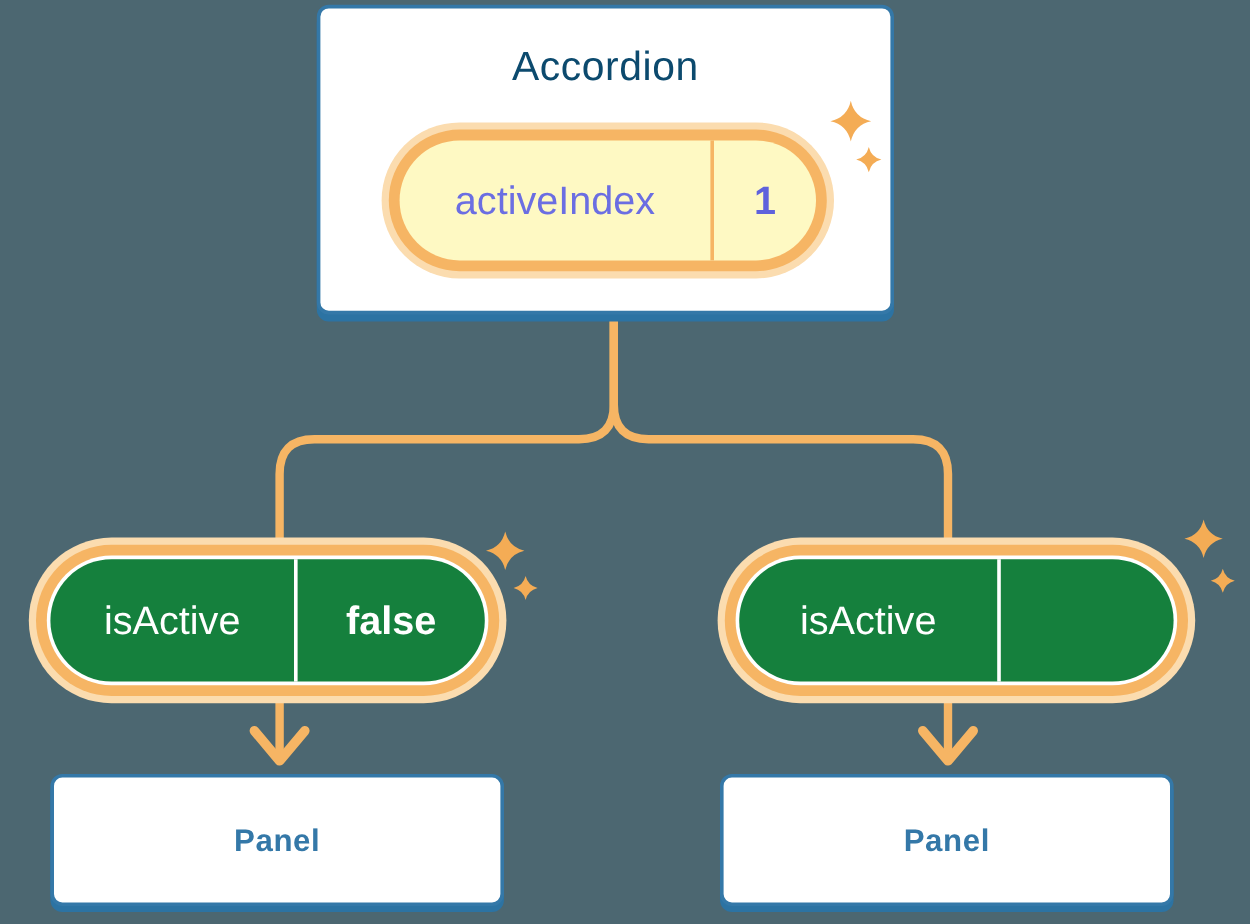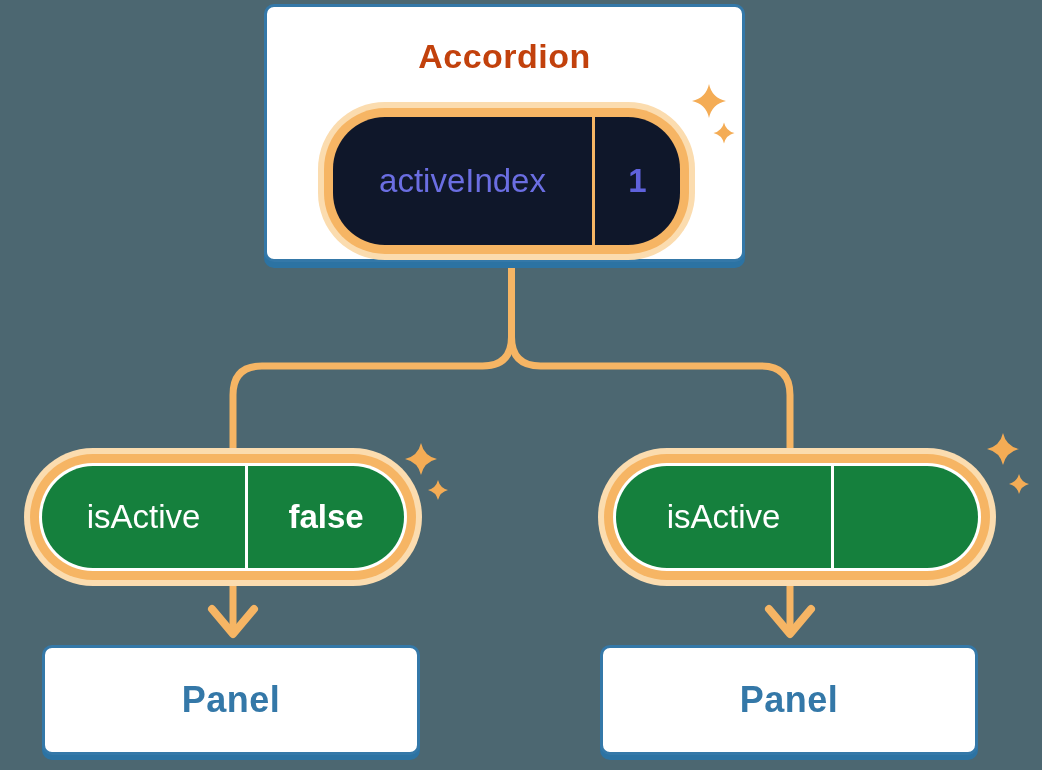--- a/index.html
+++ b/index.html
@@ -35,44 +35,44 @@
     border-radius: 10px;
     box-shadow: 0 6px 0 #2C73A3;
     z-index: 1;
   }
   .card-title {
     position: absolute;
     top: 30px; left: 0;
     width: 100%;
     text-align: center;
     font-size: 34px;
-    font-weight: 700;
-    color: #c2410c;
+    font-weight: 400;
+    color: #0c4a6e;
     letter-spacing: 0.5px;
   }
 
   
   .pill {
     position: absolute;
     box-sizing: border-box;
     display: flex;
     align-items: stretch;
     border-radius: 52px;
     z-index: 2;
   }
   .pill .cell {
     display: flex;
     align-items: center;
     justify-content: center;
     font-size: 33px;
   }
   .state-pill {
     left: 333px; top: 117px;
-    width: 347px; height: 128px;
-    background: #0f172a;
+    width: 347px; height: 100px;
+    background: #fef9c3;
     box-shadow: 0 0 0 9px #F6B564, 0 0 0 15px #FBDCAF;
   }
   .state-pill .name-cell { width: 259px; color: #6B6EE2; }
   .state-pill .value-cell { flex: 1; color: #5F62DC; font-weight: bold; }
   .state-pill .divider { width: 3px; background: #F6B564; }
 
   .prop-pill {
     top: 466px;
     width: 362px; height: 102px;
     background: #15803d;
@@ -92,21 +92,21 @@
     top: 645px;
     width: 378px; height: 110px;
     box-sizing: border-box;
     background: #ffffff;
     border: 3px solid #3478A8;
     border-radius: 10px;
     box-shadow: 0 5px 0 #2C73A3;
     display: flex;
     align-items: center;
     justify-content: center;
-    font-size: 36px;
+    font-size: 26px;
     font-weight: 600;
     color: #3478A8;
     letter-spacing: 0.5px;
     z-index: 1;
   }
   .panel-left { left: 42px; }
   .panel-right { left: 600px; }
 </style>
 </head>
 <body>

